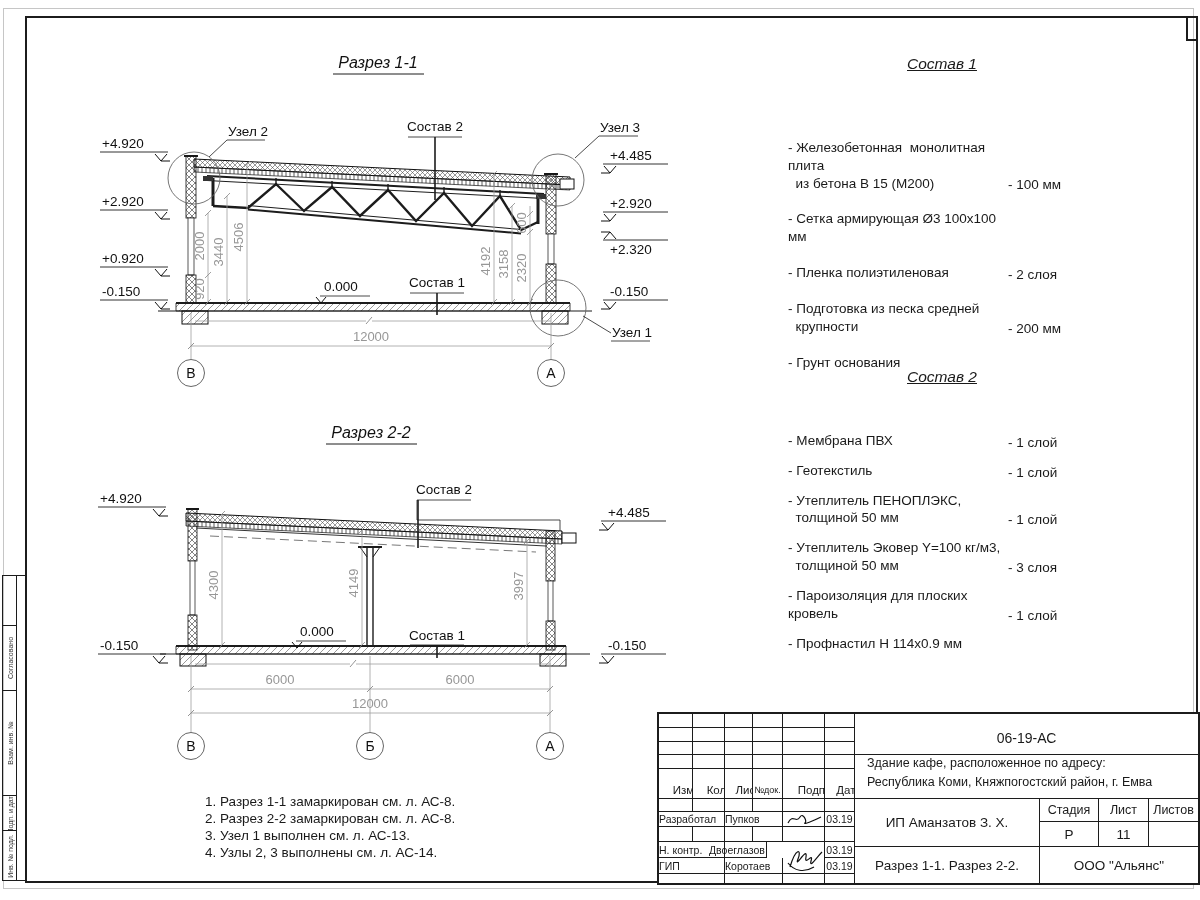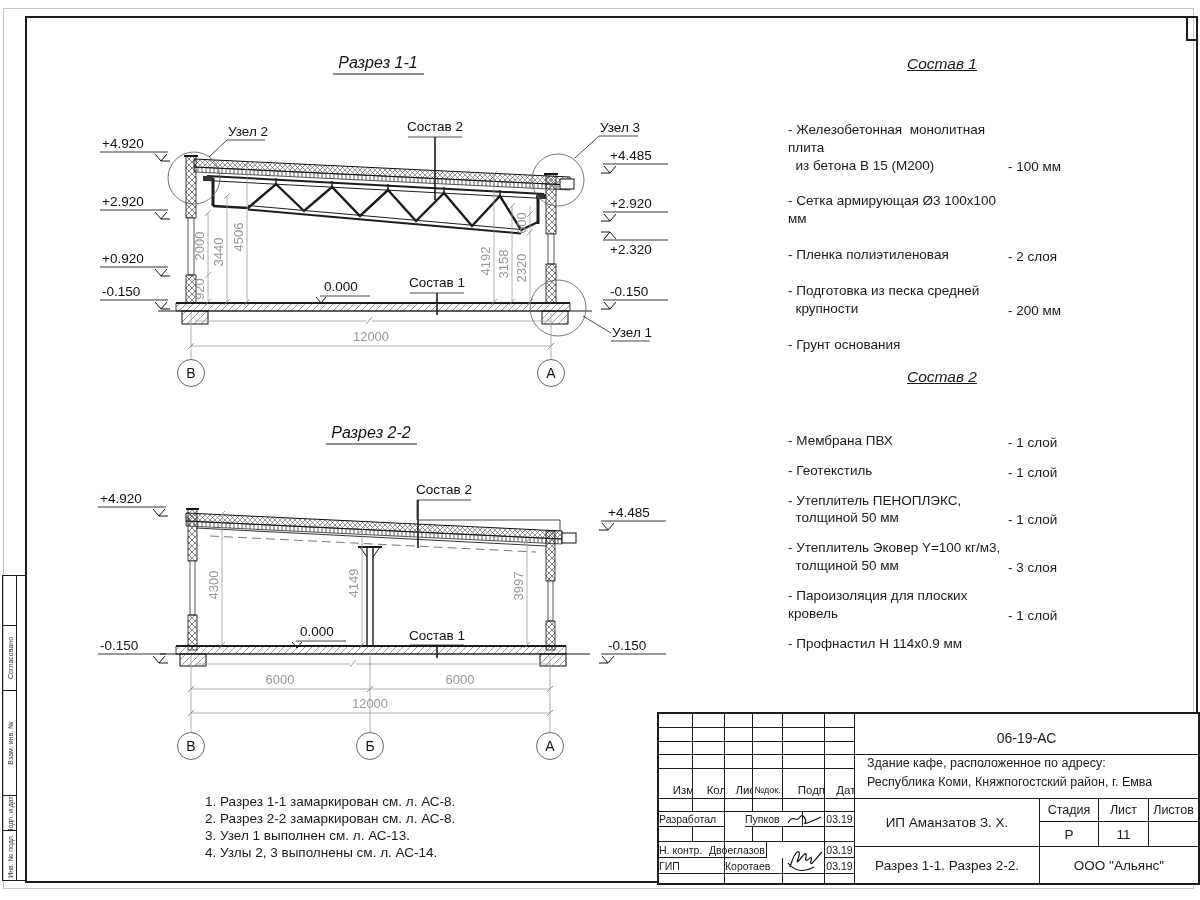--- a/index.html
+++ b/index.html
@@ -319,21 +319,21 @@
         <circle cx="550" cy="746" r="13.5" fill="none" stroke="#555" stroke-width="0.9"></circle>
         <text class="t-ax" x="191" y="751" text-anchor="middle">В</text>
         <text class="t-ax" x="370" y="751" text-anchor="middle">Б</text>
         <text class="t-ax" x="550" y="751" text-anchor="middle">А</text>
       </g>
     </g>
   </svg>
 
   <div class="comp" style="left:788px;top:55px;">
     <h3>Состав 1</h3>
-    <div class="rows" style="margin-top:48px;gap:18px;">
+    <div class="rows" style="margin-top:66px;gap:18px;">
       <div class="crow">
           <div class="nm">- Железобетонная  монолитная плита
   из бетона В 15 (М200)</div>
           <div class="vl">- 100 мм</div>
         </div>
       <div class="crow">
           <div class="nm">- Сетка армирующая Ø3 100х100 мм</div>
           <div class="vl"></div>
         </div>
       <div class="crow">
@@ -411,21 +411,21 @@
     <div class="c f11" style="left:124px;top:68px;width:42px;height:17px;">Подп.</div>
     <div class="c f11" style="left:166px;top:68px;width:30px;height:17px;">Дата</div>
 
     <div class="c" style="left:0;top:85px;width:34px;height:13px;"></div>
       <div class="c" style="left:34px;top:85px;width:32px;height:13px;"></div>
       <div class="c" style="left:66px;top:85px;width:28px;height:13px;"></div>
       <div class="c" style="left:94px;top:85px;width:30px;height:13px;"></div>
       <div class="c" style="left:124px;top:85px;width:42px;height:13px;"></div>
       <div class="c" style="left:166px;top:85px;width:30px;height:13px;"></div>
     <div class="c lft f10" style="left:0;top:98px;width:66px;height:15px;">Разработал</div>
-    <div class="c lft f10" style="left:66px;top:98px;width:58px;height:15px;margin-left:20px;">Пупков</div>
+    <div class="c lft f10" style="left:66px;top:98px;width:58px;height:15px;">Пупков</div>
     <div class="c" style="left:124px;top:98px;width:42px;height:15px;">
       <svg width="38" height="14" viewBox="0 0 38 14" style="position:static;">
           <path d="M3,11 C8,1 11,12 15,5 C18,0 22,9 20,11 C18,13 28,9 36,5" fill="none" stroke="#111" stroke-width="1.2"></path>
         </svg>
     </div>
     <div class="c f10" style="left:166px;top:98px;width:30px;height:15px;">03.19</div>
     <div class="c" style="left:0;top:113px;width:34px;height:15px;"></div>
       <div class="c" style="left:34px;top:113px;width:32px;height:15px;"></div>
       <div class="c" style="left:66px;top:113px;width:28px;height:15px;"></div>
       <div class="c" style="left:94px;top:113px;width:30px;height:15px;"></div>

